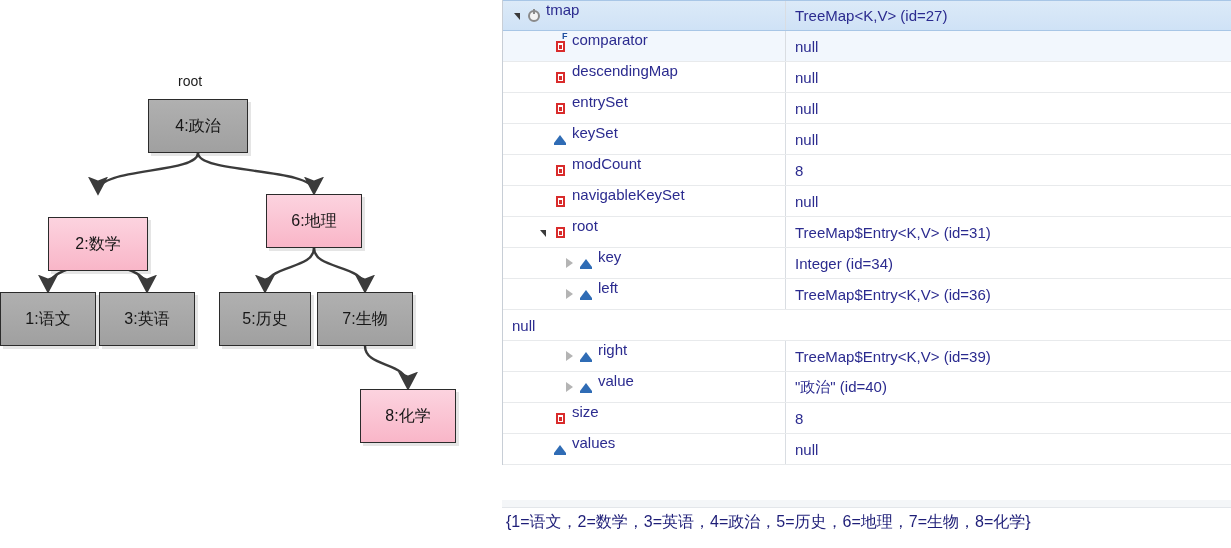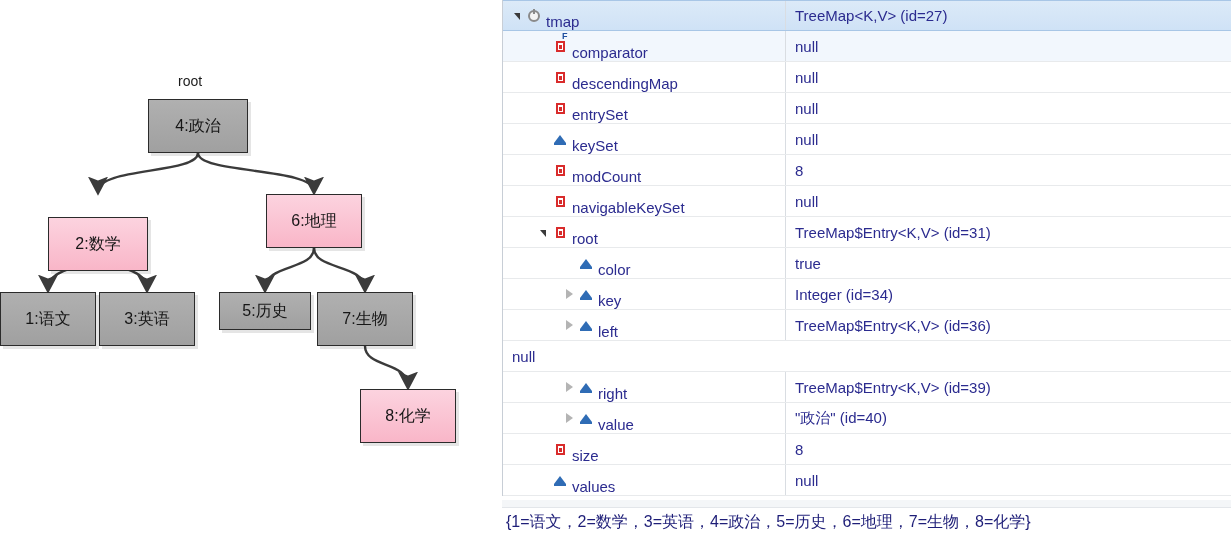--- a/index.html
+++ b/index.html
@@ -44,21 +44,21 @@
     box-sizing:border-box;
   }
   .var-row.alt{background:#f2f7fd;}
   .var-row.selected{
     background:linear-gradient(#dceaf8,#cfe2f6);
     border-top:1px solid #a8c6e6;
     border-bottom:1px solid #a8c6e6;
   }
   .name-cell{
     width:283px;min-width:283px;
-    display:flex;align-items:flex-end;
+    display:flex;align-items:flex-start;
     height:100%;
     box-sizing:border-box;
     border-right:1px solid #d9dde2;
     overflow:hidden;white-space:nowrap;
   }
   .val-cell{
     flex:1;
     padding-left:9px;
     white-space:nowrap;overflow:hidden;
     color:#2b2b8f;
@@ -158,21 +158,21 @@
       </div>
       <div class="node-box node-pink" style="left: 266px; top: 194px; width: 96px; height: 54px;">
         <span>6:地理</span>
       </div>
       <div class="node-box node-gray" style="left: 0px; top: 292px; width: 96px; height: 54px;">
         <span>1:语文</span>
       </div>
       <div class="node-box node-gray" style="left: 99px; top: 292px; width: 96px; height: 54px;">
         <span>3:英语</span>
       </div>
-      <div class="node-box node-gray" style="left: 219px; top: 292px; width: 92px; height: 38px;">
+      <div class="node-box node-gray" style="left: 219px; top: 292px; width: 92px; height: 54px;">
         <span>5:历史</span>
       </div>
       <div class="node-box node-gray" style="left: 317px; top: 292px; width: 96px; height: 54px;">
         <span>7:生物</span>
       </div>
       <div class="node-box node-pink" style="left: 360px; top: 389px; width: 96px; height: 54px;">
         <span>8:化学</span>
       </div>
     </div>
 </div>
@@ -252,29 +252,20 @@
           <div class="tw-open"></div>
         </div>
         <div class="vicon ic-private"></div>
         <span class="var-label">root</span>
       </div>
       <div class="val-cell">TreeMap$Entry&lt;K,V&gt;  (id=31)</div>
     </div>
     <div class="var-row">
       <div class="name-cell">
         <div style="width: 58px; min-width: 58px;"></div>
-        <div class="twisty"></div>
-        <div class="vicon ic-public"></div>
-        <span class="var-label">color</span>
-      </div>
-      <div class="val-cell">true</div>
-    </div>
-    <div class="var-row">
-      <div class="name-cell">
-        <div style="width: 58px; min-width: 58px;"></div>
         <div class="twisty">
           <div class="tw-closed"></div>
         </div>
         <div class="vicon ic-public"></div>
         <span class="var-label">key</span>
       </div>
       <div class="val-cell">Integer  (id=34)</div>
     </div>
     <div class="var-row">
       <div class="name-cell">

